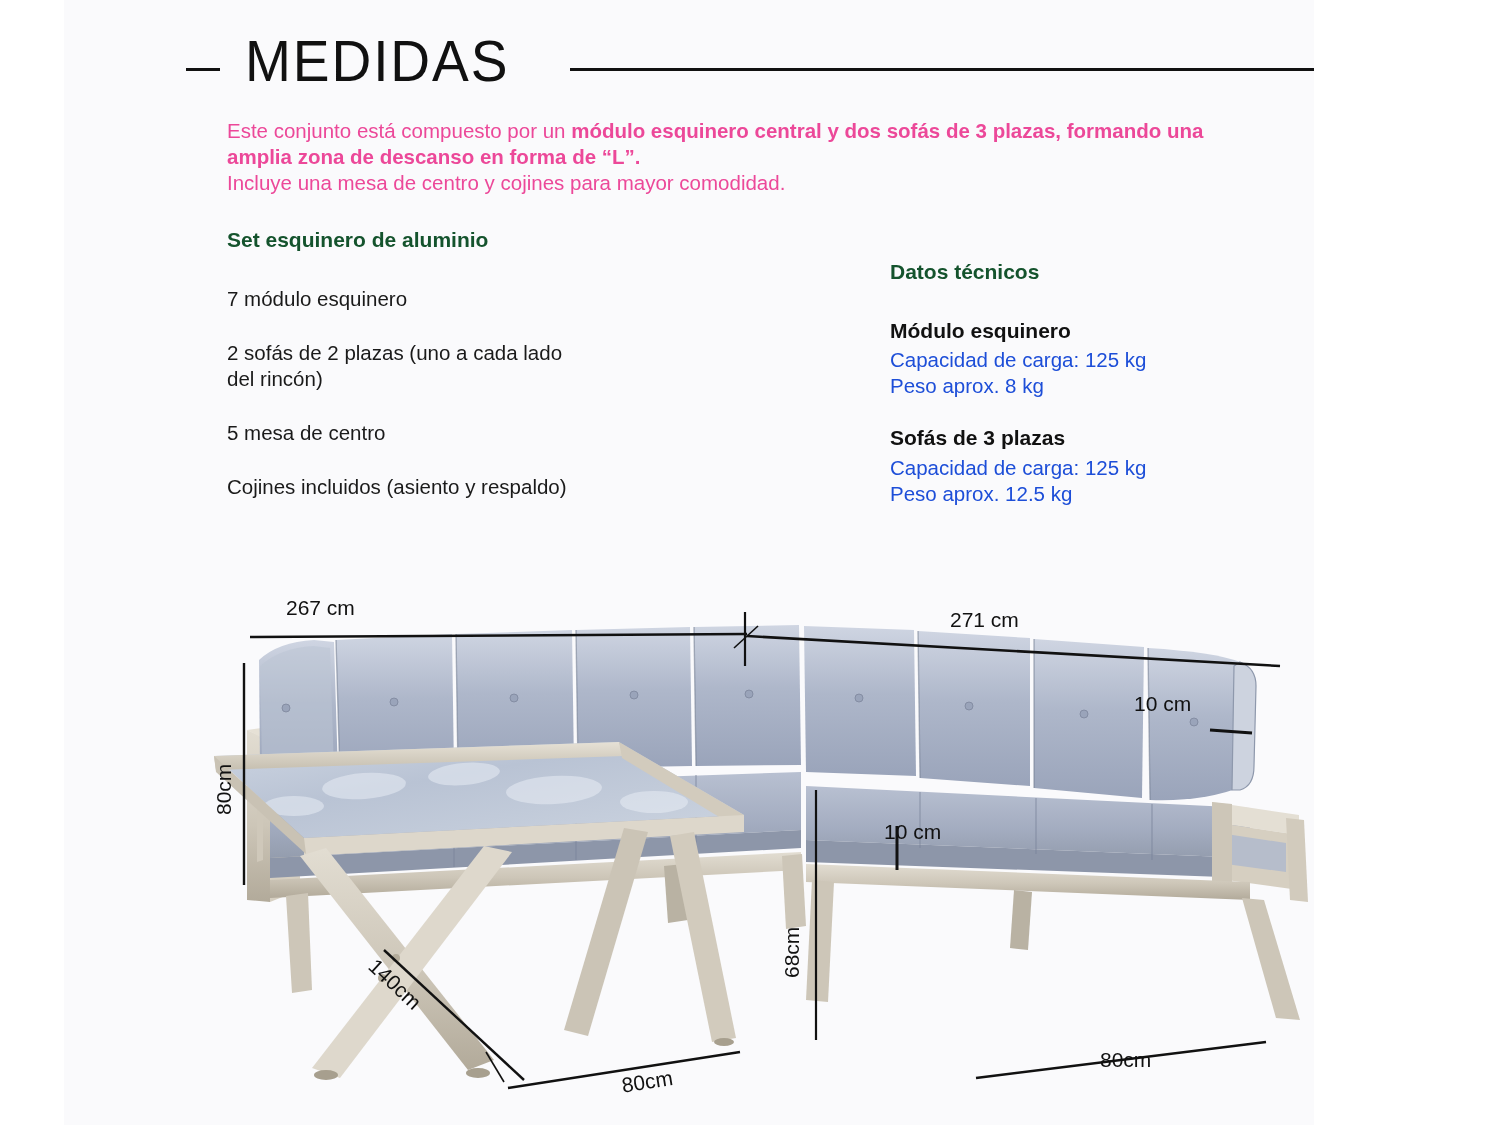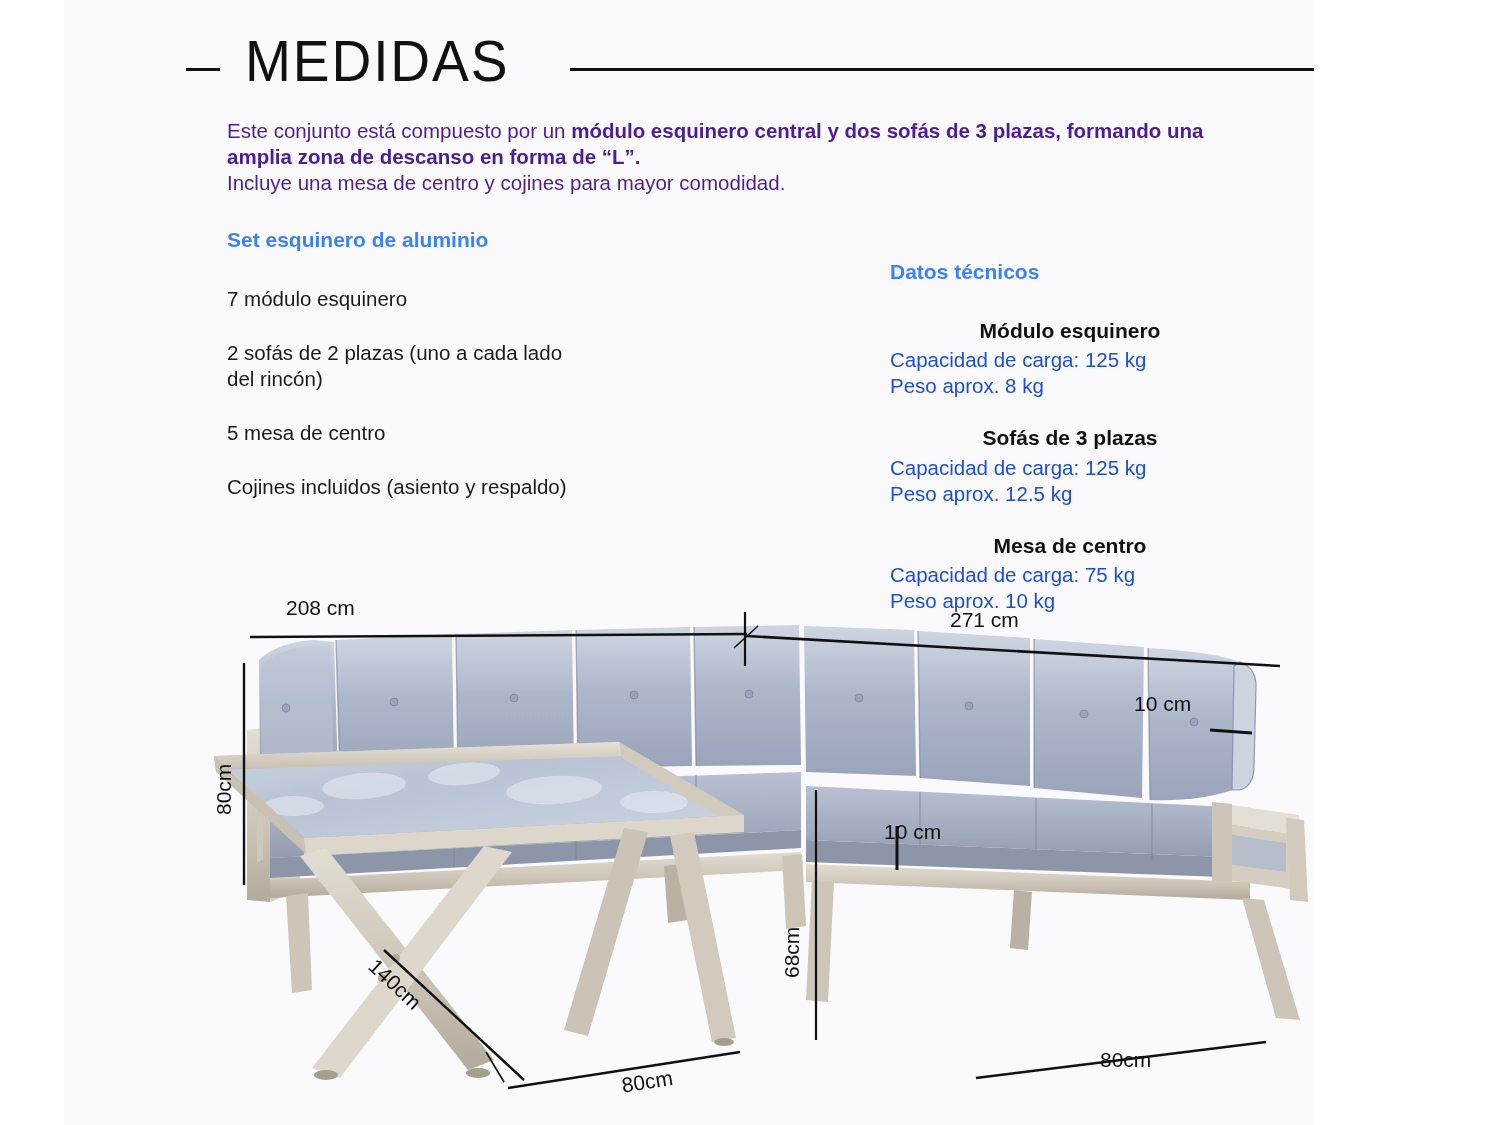--- a/index.html
+++ b/index.html
@@ -70,60 +70,59 @@
   }
 
   
   #intro {
     position: absolute;
     left: 227px;
     top: 118px;
     width: 1040px;
     font-size: 20.5px;
     line-height: 26px;
-    color: #4c1d95;
+    color: #ec4899;
   }
   #intro .b { font-weight: bold; }
 
   
   #col-left {
     position: absolute;
     left: 227px;
     top: 228px;
     width: 400px;
   }
   #col-right {
     position: absolute;
     left: 890px;
     top: 228px;
     width: 360px;
     margin-top: 32px;
   }
   .col-heading {
     font-size: 21px;
     font-weight: bold;
-    color: #3b82f6;
+    color: #14532d;
     margin: 0 0 34px 0;
     line-height: 1.15;
   }
   .bullet-line {
     font-size: 20.5px;
     color: #1a1a1a;
     line-height: 26px;
     margin: 0 0 28px 0;
     max-width: 350px;
   }
   .tech-group { margin: 0 0 26px 0; }
   .tech-title {
     font-size: 21px;
     font-weight: bold;
     color: #111111;
     line-height: 1.2;
     margin: 0 0 4px 0;
-    text-align: center;
   }
   .tech-line {
     font-size: 20.5px;
     color: #1d4ed8;
     line-height: 26px;
     margin: 0;
   }
 
   
   #product {
@@ -177,25 +176,20 @@
       <div class="tech-line">Capacidad de carga: 125 kg</div>
       <div class="tech-line">Peso aprox. 8 kg</div>
     </div>
 
     <div class="tech-group">
       <div class="tech-title">Sofás de 3 plazas</div>
       <div class="tech-line">Capacidad de carga: 125 kg</div>
       <div class="tech-line">Peso aprox. 12.5 kg</div>
     </div>
 
-    <div class="tech-group">
-      <div class="tech-title">Mesa de centro</div>
-      <div class="tech-line">Capacidad de carga: 75 kg</div>
-      <div class="tech-line">Peso aprox. 10 kg</div>
-    </div>
   </div>
 
   <div id="product">
     <svg width="1250" height="535" viewBox="0 0 1250 535">
       <defs>
         <linearGradient id="gCushBack" x1="0" y1="0" x2="0" y2="1">
           <stop offset="0%" stop-color="#cfd5e2"></stop>
           <stop offset="45%" stop-color="#aeb7ca"></stop>
           <stop offset="100%" stop-color="#9aa4ba"></stop>
         </linearGradient>
@@ -364,21 +358,21 @@
         <path d="M912,488 L1202,452" stroke-width="2.6"></path>
 
         <path d="M320,360 L460,490" stroke-width="2.4"></path>
 
         <path d="M444,498 L676,462" stroke-width="2.6"></path>
 
         <path d="M422,462 L440,492" stroke-width="1.6"></path>
       </g>
     </svg>
 
-    <div class="dimlabel" style="left:222px; top:6px;">208 cm</div>
+    <div class="dimlabel" style="left:222px; top:6px;">267 cm</div>
     <div class="dimlabel" style="left:886px; top:18px;">271 cm</div>
     <div class="dimlabel rot-90" style="left:148px; top:225px;">80cm</div>
     <div class="dimlabel" style="left:1070px; top:102px;">10 cm</div>
     <div class="dimlabel" style="left:820px; top:230px;">10 cm</div>
     <div class="dimlabel rot-90" style="left:716px; top:388px;">68cm</div>
     <div class="dimlabel" style="left:1036px; top:458px;">80cm</div>
     <div class="dimlabel" style="left:316px; top:364px; transform:rotate(43deg); transform-origin:left top;">140cm</div>
     <div class="dimlabel" style="left:556px; top:484px; transform:rotate(-9deg); transform-origin:left top;">80cm</div>
   </div>
 </div>

